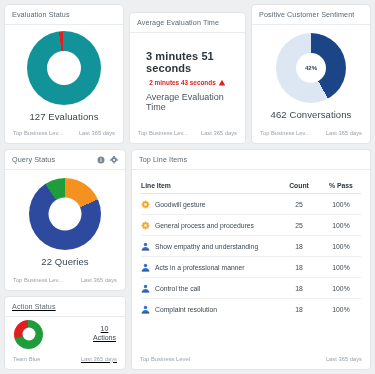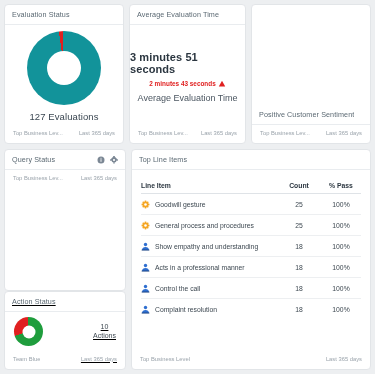--- a/index.html
+++ b/index.html
@@ -41,21 +41,21 @@
     white-space: nowrap;
     overflow: hidden;
   }
   .head-icons { margin-left: auto; display: flex; gap: 5px; align-items: center; }
   .hicon { width: 8px; height: 8px; display: block; }
 
   .card-body {
     flex: 1 1 auto;
     display: flex; flex-direction: column;
     align-items: center; justify-content: center;
-    padding: 3px 0 0;
+    padding: 3px 16px 0;
     min-height: 0;
   }
   .card-foot {
     flex: 0 0 18px;
     display: flex; align-items: center; justify-content: space-between;
     padding: 0 8px 3px;
     font-size: 5.8px;
     color: #9aa3ab;
     white-space: nowrap;
   }
@@ -126,21 +126,21 @@
           <div class="hole" style="width:34px;height:34px;"></div>
         </div>
         <div class="big-num">127 Evaluations</div>
       </div>
       <div class="card-foot">
         <span class="foot-left">Top Business Lev...</span>
         <span>Last 365 days</span>
       </div>
     </div>
 
-    <div class="card" style="width:119px;">
+    <div class="card" style="width:119px;margin-top:8px;">
       <div class="card-head">
         <span class="card-title">Average Evaluation Time</span>
       </div>
       <div class="card-body">
         <div class="metric-main">3 minutes 51 seconds</div>
         <div class="metric-delta">
           <span>2 minutes 43 seconds</span>
           <svg class="hicon" viewBox="0 0 10 10" width="6" height="6">
             <polygon points="5,1 9,8 1,8" fill="#e02020"></polygon>
           </svg>
@@ -150,30 +150,37 @@
       <div class="card-foot">
         <span class="foot-left">Top Business Lev...</span>
         <span>Last 365 days</span>
       </div>
     </div>
 
     <div class="card" style="width:122px;justify-content:flex-end;">
       <div class="card-head">
         <span class="card-title">Positive Customer Sentiment</span>
       </div>
+      <div class="card-body">
+        <div class="donut" style="width:70px;height:70px;background:conic-gradient(#1c4587 0deg 151deg, #dde6f3 151deg 360deg);">
+          <div class="hole" style="width:30px;height:30px;"></div>
+          <span class="center-label">42%</span>
+        </div>
+        <div class="big-num">462 Conversations</div>
+      </div>
       <div class="card-foot">
         <span class="foot-left">Top Business Lev...</span>
         <span>Last 365 days</span>
       </div>
     </div>
   </div>
 
   <div class="row" style="flex:1 1 auto; min-height:0;">
 
-    <div style="width:122px; display:flex; flex-direction:column; min-height:0;">
+    <div style="width:122px; display:flex; flex-direction:column; gap:5px; min-height:0;">
 
       <div class="card" style="height:142px;">
         <div class="card-head">
           <span class="card-title">Query Status</span>
           <span class="head-icons">
             <svg class="hicon" viewBox="0 0 16 16">
               <circle cx="8" cy="8" r="7" fill="#7b8794"></circle>
               <rect x="7.1" y="6.4" width="1.8" height="5.2" fill="#fff"></rect>
               <rect x="7.1" y="3.6" width="1.8" height="1.9" fill="#fff"></rect>
             </svg>
@@ -182,20 +189,26 @@
                 <rect x="6.9" y="0.6" width="2.2" height="14.8"></rect>
                 <rect x="0.6" y="6.9" width="14.8" height="2.2"></rect>
                 <rect x="2.2" y="2.2" width="2.2" height="11.6" transform="rotate(45 8 8)"></rect>
                 <rect x="2.2" y="2.2" width="11.6" height="2.2" transform="rotate(45 8 8)"></rect>
                 <circle cx="8" cy="8" r="5"></circle>
               </g>
               <circle cx="8" cy="8" r="2.1" fill="#ffffff"></circle>
             </svg>
           </span>
         </div>
+        <div class="card-body">
+          <div class="donut" style="width:72px;height:72px;background:conic-gradient(#f5911e 0deg 66deg, #2e4a9e 66deg 327deg, #1f9d3d 327deg 360deg);">
+            <div class="hole" style="width:33px;height:33px;"></div>
+          </div>
+          <div class="big-num">22 Queries</div>
+        </div>
         <div class="card-foot">
           <span class="foot-left">Top Business Lev...</span>
           <span>Last 365 days</span>
         </div>
       </div>
 
       <div class="card" style="flex:1 1 auto; min-height:0;text-decoration:underline;">
         <div class="card-head">
           <span class="card-title">Action Status</span>
         </div>

